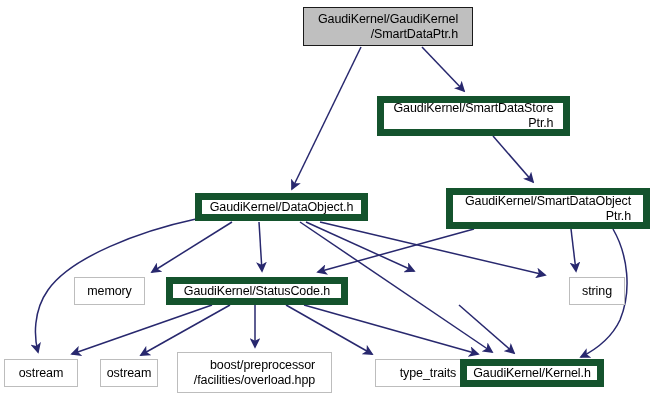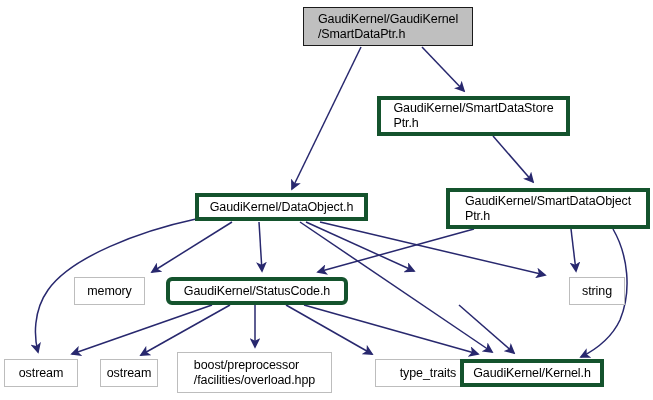--- a/index.html
+++ b/index.html
@@ -23,37 +23,37 @@
     top: 0;
     width: 653px;
     height: 400px;
   }
   .node {
     position: absolute;
     box-sizing: border-box;
     display: flex;
     align-items: center;
     justify-content: center;
-    text-align: left;
+    text-align: right;
     font-size: 12.5px;
     line-height: 15px;
     color: #000000;
     background: #ffffff;
     white-space: pre-line;
     letter-spacing: -0.1px;
   }
   
   .node.root {
     background: #bfbfbf;
     border: 1px solid #1a1a1a;
   }
   
   .node.hdr {
     background: #ffffff;
-    border: 4px solid #14532d;
+    border: 7px solid #14532d;
   }
   
   .node.sys {
     background: #ffffff;
     border: 1px solid #bdbdbd;
   }
 </style>
 </head>
 <body>
 
@@ -111,21 +111,21 @@
   <div class="node hdr" style="left:377px; top:96px; width:193px; height:40px;">GaudiKernel/SmartDataStore
 Ptr.h</div>
 
   <div class="node hdr" style="left:195px; top:193px; width:173px; height:28px;">GaudiKernel/DataObject.h</div>
 
   <div class="node hdr" style="left:446px; top:188px; width:204px; height:41px;">GaudiKernel/SmartDataObject
 Ptr.h</div>
 
   <div class="node sys" style="left:74px; top:277px; width:71px; height:28px;">memory</div>
 
-  <div class="node hdr" style="left:166px; top:277px; width:182px; height:28px;border-radius:6px;">GaudiKernel/StatusCode.h</div>
+  <div class="node hdr" style="left:166px; top:277px; width:182px; height:28px;">GaudiKernel/StatusCode.h</div>
 
 
   <div class="node sys" style="left:569px; top:277px; width:56px; height:28px;">string</div>
 
   <div class="node sys" style="left:4px; top:359px; width:74px; height:28px;">ostream</div>
 
   <div class="node sys" style="left:100px; top:359px; width:58px; height:28px;">ostream</div>
 
   <div class="node sys" style="left:177px; top:352px; width:155px; height:41px;">boost/preprocessor
 /facilities/overload.hpp</div>

